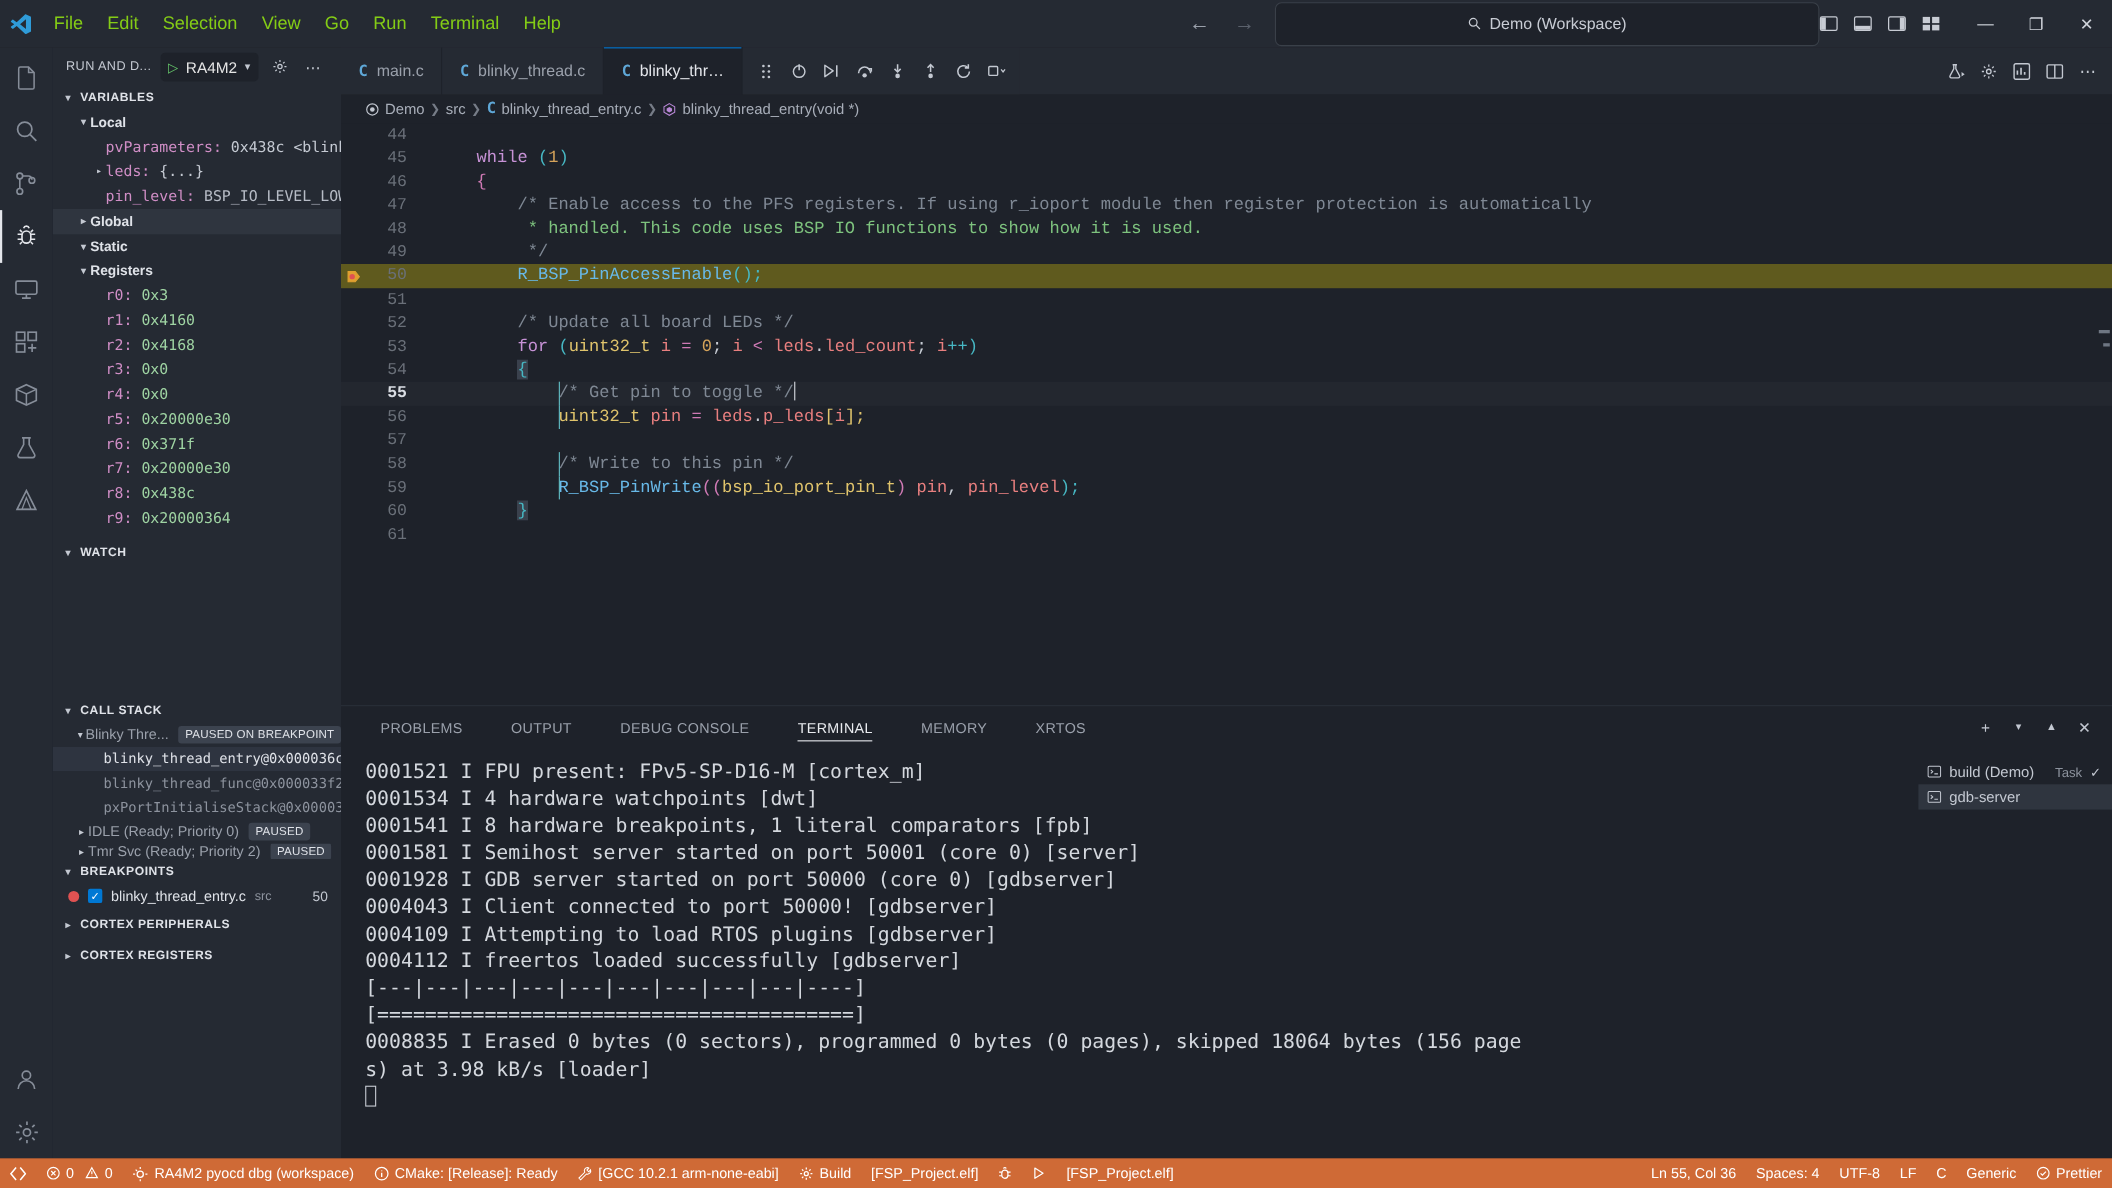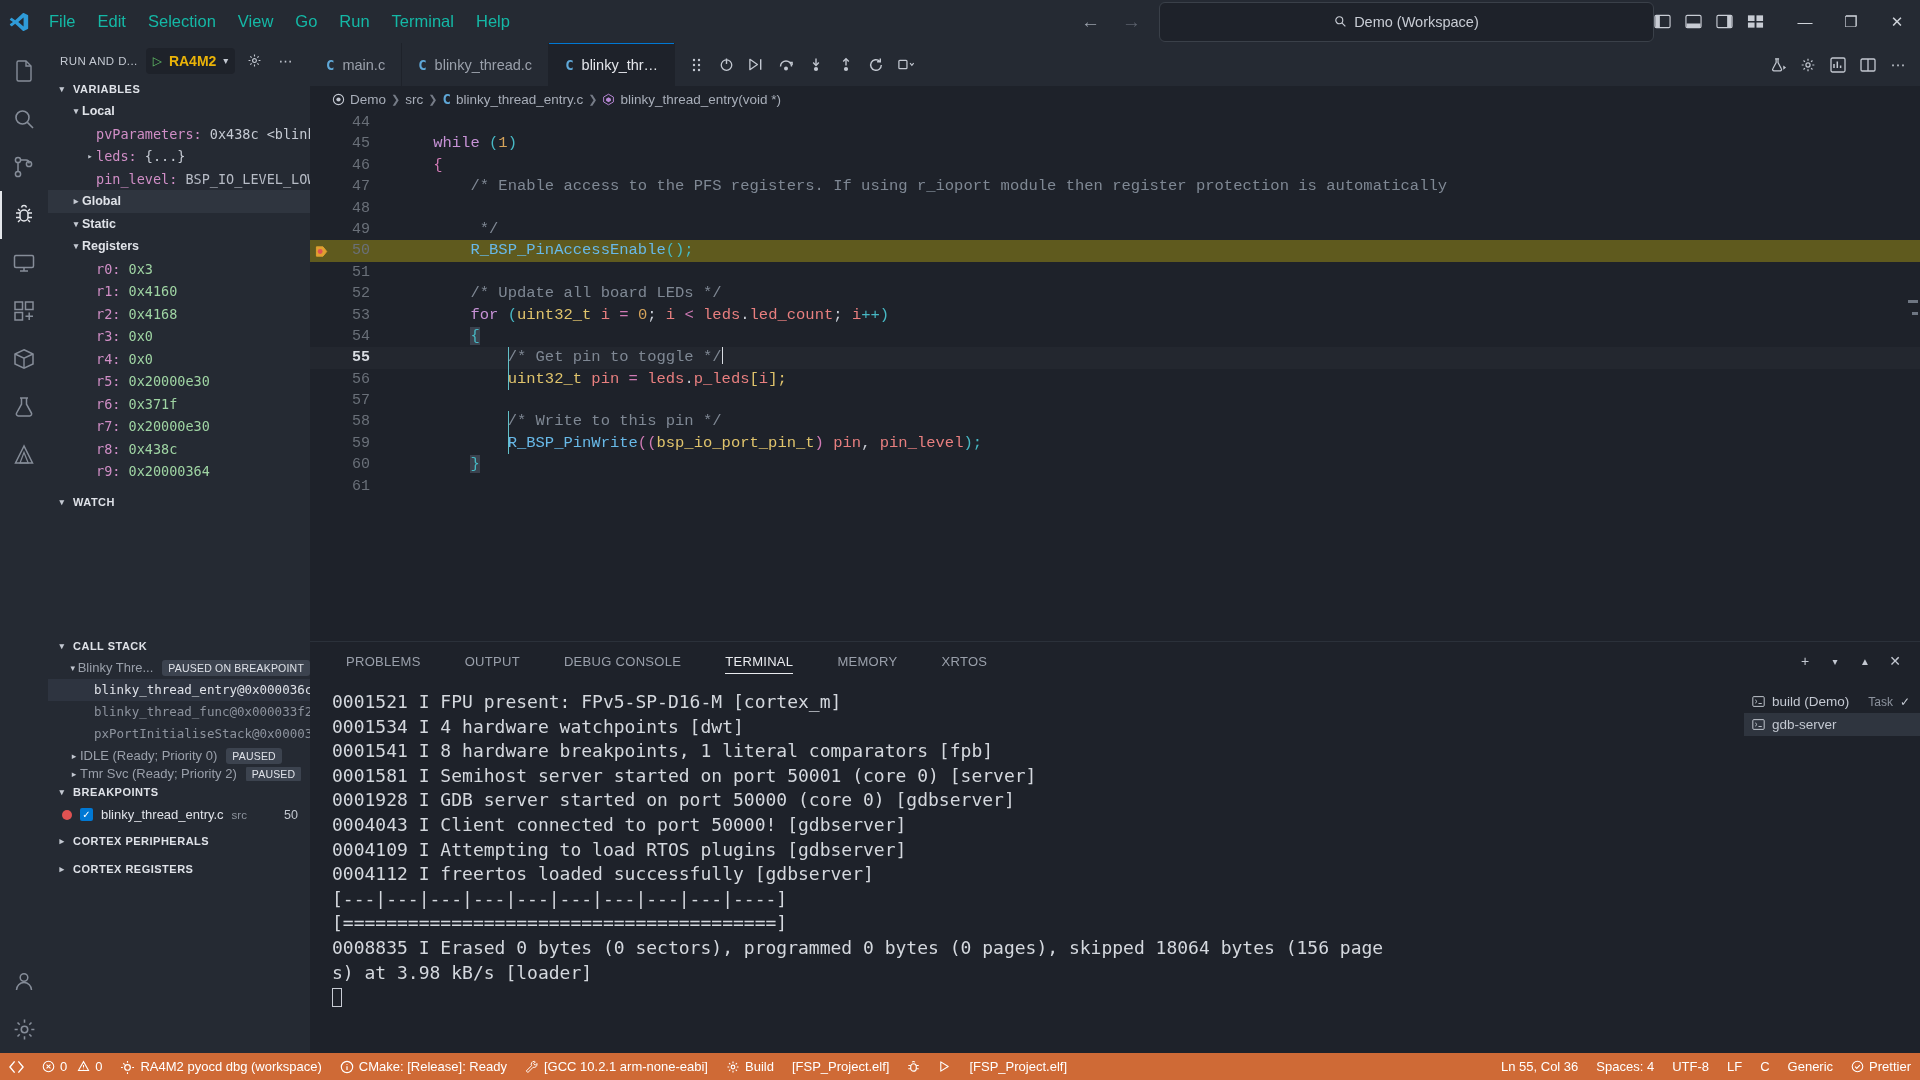--- a/index.html
+++ b/index.html
@@ -13,21 +13,21 @@
   .app { width: 1920px; height: 1080px; display: flex; flex-direction: column; background:#1e222a; }
 
   
   .titlebar {
     height: 43px; background: #252a33; display: flex; align-items: center;
     flex: 0 0 43px; position: relative;
   }
   .vscode-logo { width: 46px; display:flex; align-items:center; justify-content:center; }
   .menubar { display: flex; align-items: center; gap: 0px; }
   .menu-item {
-    color: #14b8a6; font-size: 16.5px; padding: 3px 11px; cursor: default;
+    color: #84cc16; font-size: 16.5px; padding: 3px 11px; cursor: default;
     white-space: nowrap;
   }
   .nav-arrows { display:flex; align-items:center; gap:22px; margin-left: 560px; }
   .nav-arrow { color:#9aa0ab; font-size:19px; }
   .nav-arrow.dim { color:#5b616c; }
   .cmdcenter {
     width: 600px; height: 40px; background: #1e222a; border: 1px solid #3a4049;
     border-radius: 6px; display:flex; align-items:center; justify-content:center;
     gap: 7px; margin-left: 18px; color:#c8ccd4; font-size: 14.5px;
   }
@@ -62,21 +62,21 @@
   .sb-header {
     height: 35px; display:flex; align-items:center; gap:8px; padding: 0 6px 0 12px;
   }
   .sb-title { font-size:11.5px; letter-spacing:.4px; color:#c3c8d1; font-weight:400;
               white-space:nowrap; overflow:hidden; }
   .launch-pill {
     display:flex; align-items:center; gap:7px; background:#1e222a; border-radius:4px;
     padding: 3px 7px; height: 26px;
   }
   .launch-pill .play { color:#63c168; font-size:12px; }
-  .launch-name { color:#eab308; font-size:14px; font-weight:700; }
+  .launch-name { color:#e5e5e5; font-size:14px; font-weight:400; }
   .chev { color:#c3c8d1; font-size:10px; }
   .sb-hdr-icon { color:#c3c8d1; font-size:14px; padding: 0 4px; }
 
   .sect-header {
     display:flex; align-items:center; gap:5px; height:22px; padding-left:8px;
     font-size:11px; font-weight:700; letter-spacing:.5px; color:#dfe2e8;
   }
   .tw { width:12px; display:inline-flex; justify-content:center; color:#c3c8d1; font-size:9px; }
 
   .scroller { overflow:hidden; flex: 1 1 auto; min-height: 0; }
@@ -624,20 +624,21 @@
 
           <div class="cline">
             <span class="gutter-bp"></span>
             <span class="lnum">47</span>
             <span class="ctext"><span class="wt">        </span><span class="cm">/* Enable access to the PFS registers. If using r_ioport module then register protection is automatically</span></span>
           </div>
 
           <div class="cline">
             <span class="gutter-bp"></span>
             <span class="lnum">48</span>
+            <span class="ctext"><span class="wt">         </span><span class="cmg">* handled. This code uses BSP IO functions to show how it is used.</span></span>
           </div>
 
           <div class="cline">
             <span class="gutter-bp"></span>
             <span class="lnum">49</span>
             <span class="ctext"><span class="wt">         </span><span class="cm">*/</span></span>
           </div>
 
           <div class="cline hl-exec">
             <span class="gutter-bp">

